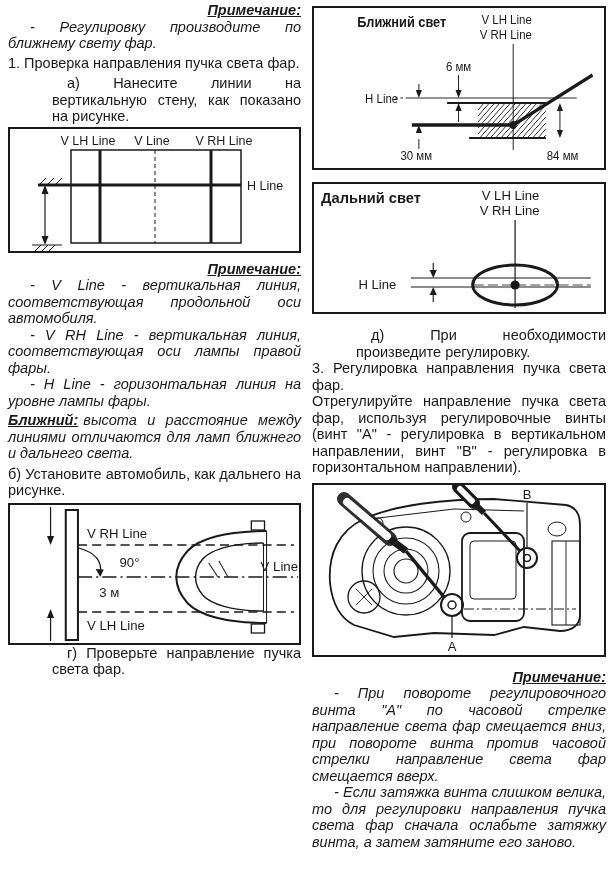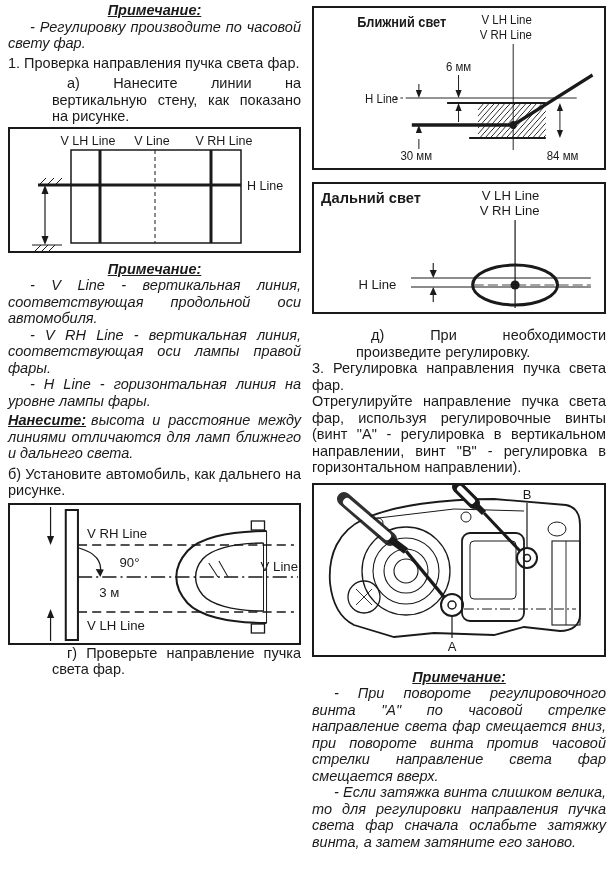--- a/index.html
+++ b/index.html
@@ -6,21 +6,21 @@
   body{
     width:614px;height:873px;background:#ffffff;
     font-family:"Liberation Sans","DejaVu Sans",sans-serif;
     color:#1a1a1a;
   }
   .page{position:relative;width:614px;height:873px;background:#ffffff;overflow:hidden;}
   .col-left{position:absolute;left:8px;top:2px;width:293px;}
   .col-right{position:absolute;left:312px;top:6px;width:294px;}
   p{margin:0;font-size:14.5px;line-height:16.5px;text-align:justify;}
   .note{font-style:italic;}
-  .note-head{font-style:italic;font-weight:bold;text-decoration:underline;text-align:center;}
+  .note-head{font-style:italic;font-weight:bold;text-decoration:underline;text-align:right;}
   .inline-head{font-style:italic;font-weight:bold;text-decoration:underline;margin-right:5px;}
   .indent{text-indent:15px;margin-left:44px;}
   .indent22{text-indent:22px;}
   .mt4{margin-top:4px;} .mt5{margin-top:3px;}
   .mt8{margin-top:8px;} .mt12{margin-top:12px;} .mt13{margin-top:13px;}
   .figure{border:2px solid #1a1a1a;background:#ffffff;}
   .figure svg{display:block;}
   #fig-wall{height:122px;margin-top:2px;}
   #fig-car{height:138px;margin-top:4px;}
   #fig-low{height:160px;padding-left:37px;}
@@ -34,21 +34,21 @@
   svg .fillink{fill:#1a1a1a;stroke:none;}
 </style>
 </head>
 <body>
 
 <div class="page">
 
   <div class="col-left">
 
     <p class="note-head">Примечание:</p>
-    <p class="note indent22">- Регулировку производите по часовой свету фар.</p>
+    <p class="note indent22">- Регулировку производите по ближнему свету фар.</p>
 
     <p class="mt5">1. Проверка направления пучка света фар.</p>
     <p class="indent mt4">а) Нанесите линии на вертикальную стену, как показано на рисунке.</p>
 
     <div class="figure" id="fig-wall">
       <svg width="100%" height="100%" viewBox="0 0 289 122" preserveAspectRatio="none">
         <text class="lbl-sm" x="78" y="16" text-anchor="middle">V LH Line</text>
         <text class="lbl-sm" x="142" y="16" text-anchor="middle">V Line</text>
         <text class="lbl-sm" x="214" y="16" text-anchor="middle">V RH Line</text>
         <rect class="ink" x="61" y="21" width="170" height="93" stroke-width="1.5"></rect>
@@ -63,21 +63,21 @@
         <path class="fillink" d="M35,116 l-3.5,-9 h7 z"></path>
         <path class="ink" d="M22,116 h30 M24,123 l7,-7 M31,123 l7,-7 M38,123 l7,-7" stroke-width="1"></path>
       </svg>
     </div>
 
     <p class="note-head mt8">Примечание:</p>
     <p class="note indent22">- V Line - вертикальная линия, соответствующая продольной оси автомобиля.</p>
     <p class="note indent22">- V RH Line - вертикальная линия, соответствующая оси лампы правой фары.</p>
     <p class="note indent22">- H Line - горизонтальная линия на уровне лампы фары.</p>
 
-    <p class="mt5"><span class="inline-head">Нанесите:</span><span class="note">высота и расстояние между линиями отличаются для ламп ближнего и дальнего света.</span></p>
+    <p class="mt5"><span class="inline-head">Ближний:</span><span class="note">высота и расстояние между линиями отличаются для ламп ближнего и дальнего света.</span></p>
 
     <p class="mt4">б) Установите автомобиль, как дальнего на рисунке.</p>
 
     <div class="figure" id="fig-car">
       <svg width="100%" height="100%" viewBox="0 0 285 138" preserveAspectRatio="none">
         <rect class="ink" x="55" y="5" width="12" height="130" stroke-width="2" fill="#fff"></rect>
         <line class="ink" x1="40" y1="2" x2="40" y2="31" stroke-width="1.2"></line>
         <path class="fillink" d="M40,40 l-3.5,-9 h7 z"></path>
         <line class="ink" x1="40" y1="113" x2="40" y2="136" stroke-width="1.2"></line>
         <path class="fillink" d="M40,104 l-3.5,9 h7 z"></path>

